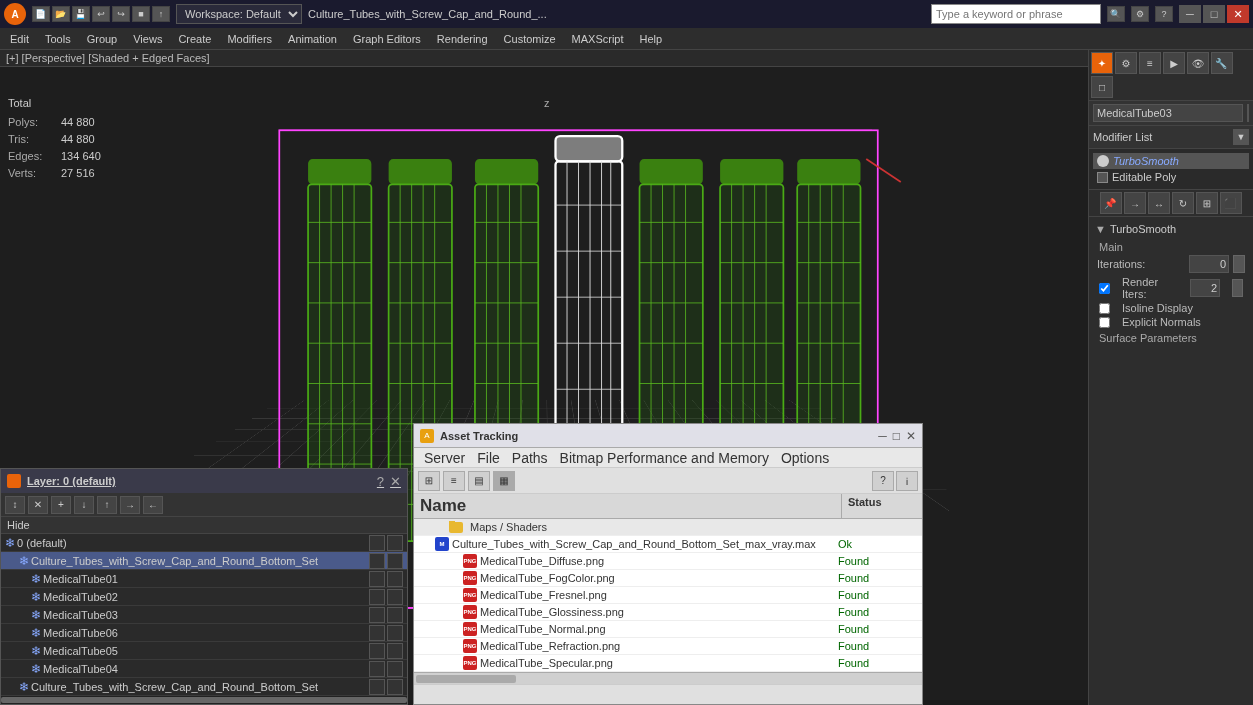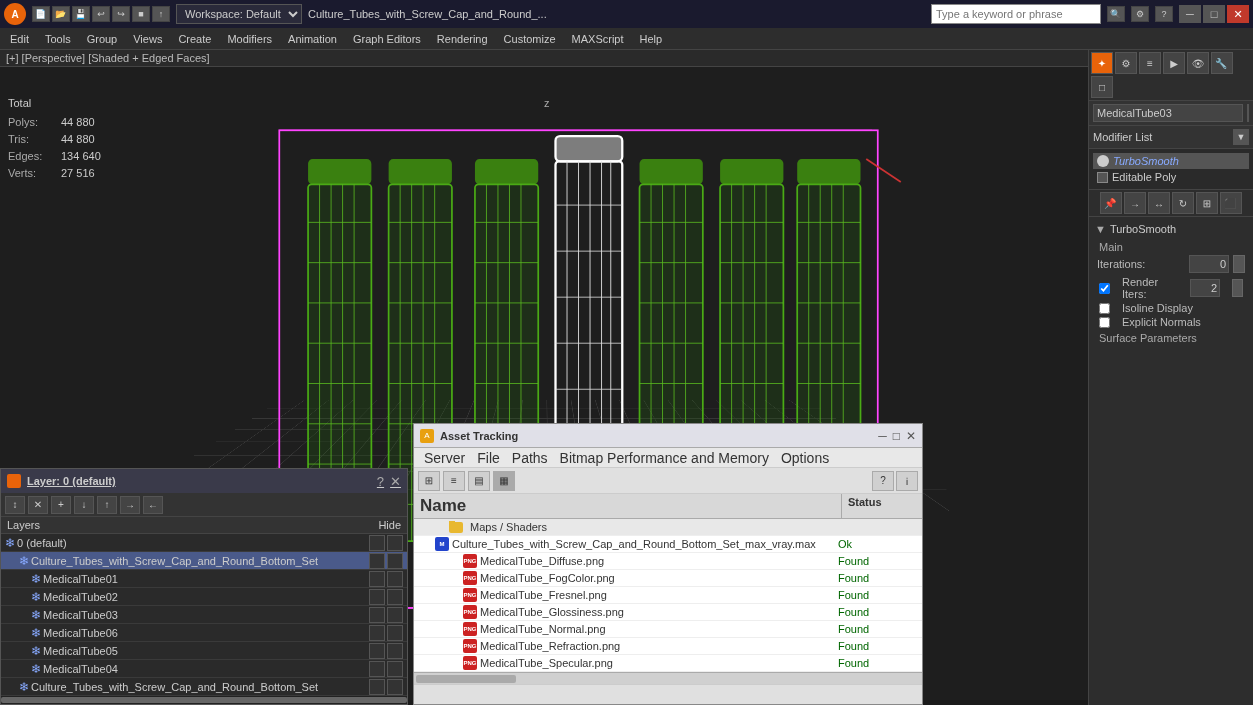--- a/index.html
+++ b/index.html
@@ -369,21 +369,20 @@
       <div id="layer-toolbar">
         <div class="ltb-btn">↕</div>
         <div class="ltb-btn">✕</div>
         <div class="ltb-btn">+</div>
         <div class="ltb-btn">↓</div>
         <div class="ltb-btn">↑</div>
         <div class="ltb-btn">→</div>
         <div class="ltb-btn">←</div>
       </div>
       <div id="layer-list-header">
-        <div class="llh-layers">Layers</div>
         <div class="llh-hide">Hide</div>
       </div>
       <div id="layer-list">
         <div class="layer-item">
           <div class="li-indent">
             <span class="li-snowflake">❄</span>
             <span class="li-name">0 (default)</span>
           </div>
           <div class="li-hide-icon"></div>
           <div class="li-extra"></div>

